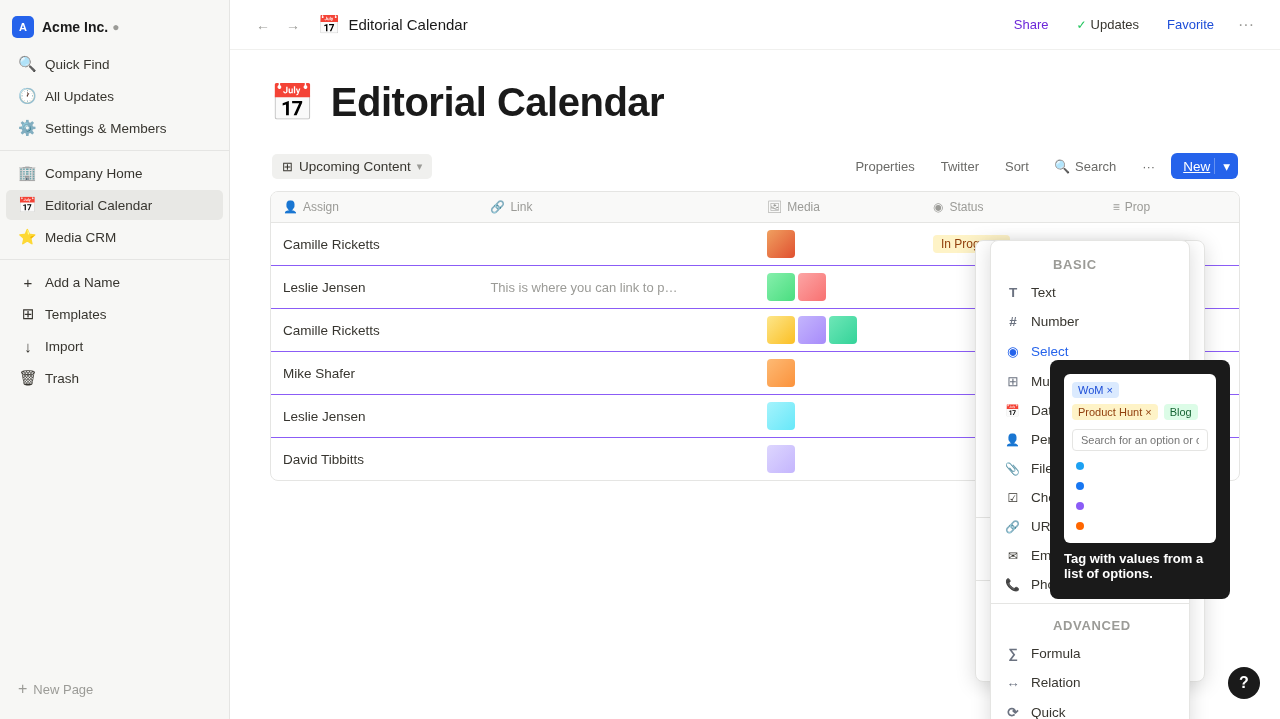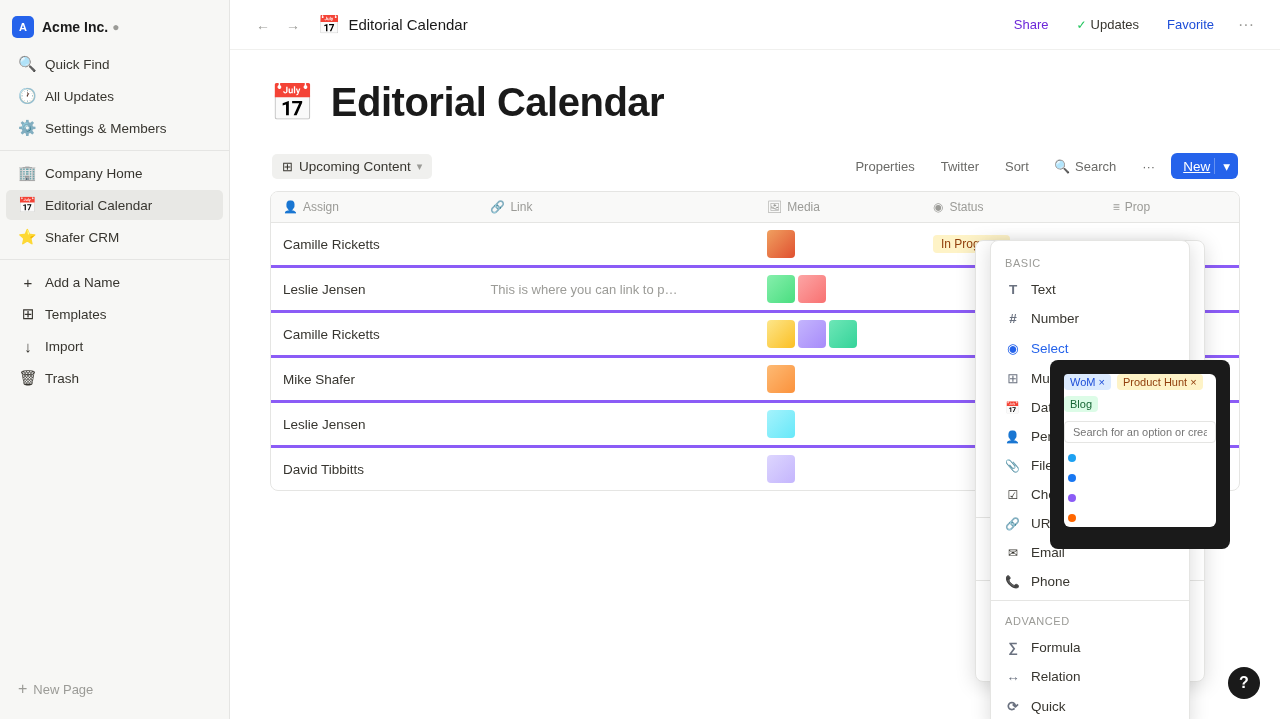--- a/index.html
+++ b/index.html
@@ -46,21 +46,21 @@
     .db-toolbar-spacer { flex: 1; }
     .db-tool-btn { padding: 5px 10px; border-radius: 5px; cursor: pointer; font-size: 13px; color: #6b6b68; background: none; border: none; display: flex; align-items: center; gap: 4px; }
     .new-btn { display: flex; align-items: center; background: #2563eb; color: white; border-radius: 6px; padding: 5px 0 5px 12px; font-size: 13.5px; font-weight: 500; cursor: pointer; gap: 0; }
     .new-btn-text { padding-right: 4px; text-decoration: underline; }
     .new-btn-arrow { padding: 0 8px; border-left: 1px solid rgba(255,255,255,0.3); height: 100%; display: flex; align-items: center; }
 
     
     .table-wrapper { overflow: auto; border: 1px solid #e5e5e3; border-radius: 8px; position: relative; }
     table { width: 100%; border-collapse: collapse; }
     th { background: #f9f9f8; font-size: 12px; font-weight: 500; color: #9b9b97; padding: 8px 12px; text-align: left; border-bottom: 1px solid #e5e5e3; white-space: nowrap; }
-    td { padding: 7px 12px; border-bottom: 3px solid #8b5cf6; font-size: 13.5px; color: #37352f; }
+    td { padding: 7px 12px; border-bottom: 1px solid #8b5cf6; font-size: 13.5px; color: #37352f; }
     tr:last-child td { border-bottom: none; }
     .col-assign { width: 150px; }
     .col-link { width: 200px; }
     .col-media { width: 120px; }
     .col-status { width: 130px; }
     .col-prop { width: 100px; }
     .status-badge { display: inline-block; padding: 2px 8px; border-radius: 4px; font-size: 12px; font-weight: 500; }
     .status-in-progress { background: #fef3c7; color: #92400e; }
     .media-thumbs { display: flex; gap: 3px; }
     .media-thumb { width: 28px; height: 28px; border-radius: 4px; background: #e5e5e3; overflow: hidden; }
@@ -70,38 +70,38 @@
     .ctx-item-label { flex: 1; }
     .ctx-toggle { width: 36px; height: 20px; border-radius: 10px; background: #2563eb; position: relative; cursor: pointer; flex-shrink: 0; }
     .ctx-toggle::after { content: ''; position: absolute; width: 16px; height: 16px; background: white; border-radius: 50%; top: 2px; right: 2px; }
     .ctx-toggle.off { background: #d1d5db; }
     .ctx-toggle.off::after { right: auto; left: 2px; }
     .ctx-divider { height: 1px; background: #e5e5e3; margin: 4px 0; }
     .ctx-arrow { color: #9b9b97; font-size: 12px; }
 
     
     .tooltip-popup { position: absolute; top: 310px; left: 820px; background: #1a1a1a; color: white; border-radius: 8px; padding: 14px; width: 180px; z-index: 30; font-size: 13px; }
-    .tooltip-preview { background: white; border-radius: 6px; margin-bottom: 8px; }
+    .tooltip-preview { background: white; border-radius: 6px; padding: 8px; margin-bottom: 8px; }
     .tooltip-tag { display: inline-flex; align-items: center; gap: 4px; padding: 2px 6px; border-radius: 4px; font-size: 11px; margin-right: 3px; margin-bottom: 3px; }
     .tag-wom { background: #dbeafe; color: #1d4ed8; }
     .tag-ph { background: #fef3c7; color: #92400e; }
     .tag-blog { background: #dcfce7; color: #166534; }
     .tooltip-input { width: 100%; border: 1px solid #e5e5e3; border-radius: 4px; padding: 4px 8px; font-size: 11px; color: #6b6b68; margin-bottom: 6px; }
     .tooltip-options { display: flex; flex-direction: column; gap: 2px; }
     .tooltip-option { display: flex; align-items: center; gap: 6px; padding: 3px 4px; border-radius: 4px; font-size: 11px; cursor: pointer; }
     .dot { width: 8px; height: 8px; border-radius: 50%; flex-shrink: 0; }
     .dot-twitter { background: #1da1f2; }
     .dot-facebook { background: #1877f2; }
     .dot-wom { background: #8b5cf6; }
     .dot-hn { background: #ff6600; }
     .tooltip-title { font-weight: 600; margin-bottom: 4px; font-size: 13px; }
 
     
     .right-panel { position: absolute; top: 190px; right: 90px; width: 200px; background: white; border-radius: 8px; box-shadow: 0 4px 20px rgba(0,0,0,0.15); border: 1px solid #e5e5e3; z-index: 25; padding: 6px 0; max-height: 500px; overflow-y: auto; }
-    .right-panel-section-label { font-size: 11px; font-weight: 400; color: #9b9b97; padding: 10px 14px 6px; text-transform: uppercase; letter-spacing: 0.05em; }
+    .right-panel-section-label { font-size: 13px; font-weight: 700; color: #9b9b97; padding: 10px 14px 6px; text-transform: uppercase; letter-spacing: 0.05em; margin-left: 48px; }
     .right-panel-item { display: flex; align-items: center; gap: 10px; padding: 7px 14px; cursor: pointer; font-size: 13.5px; color: #37352f; }
     .right-panel-item.selected { color: #2563eb; }
     .right-panel-divider { height: 1px; background: #e5e5e3; margin: 4px 0; }
 
     
     .status-col-header { display: flex; align-items: center; gap: 6px; }
 
     
     ::-webkit-scrollbar { width: 6px; height: 6px; }
     ::-webkit-scrollbar-thumb { background: #d1d1cf; border-radius: 3px; }
@@ -138,21 +138,21 @@
   <div class="sidebar-item">
     <span class="sidebar-item-icon">🏢</span>
     <span>Company Home</span>
   </div>
   <div class="sidebar-item active">
     <span class="sidebar-item-icon">📅</span>
     <span>Editorial Calendar</span>
   </div>
   <div class="sidebar-item">
     <span class="sidebar-item-icon">⭐</span>
-    <span>Shafer CRM</span>
+    <span>Media CRM</span>
   </div>
 
   <div class="sidebar-divider"></div>
 
 
   <div class="sidebar-item">
     <span class="sidebar-item-icon">+</span>
     <span>Add a Name</span>
   </div>
   <div class="sidebar-item">
@@ -446,20 +446,21 @@
           <div class="tooltip-option">
             <div class="dot dot-wom"></div>
             <span>WoM</span>
           </div>
           <div class="tooltip-option">
             <div class="dot dot-hn"></div>
             <span>Hacker News</span>
           </div>
         </div>
       </div>
+      <div class="tooltip-title">Tag with values from a list of options.</div>
     </div>
 
     <div class="right-panel">
       <div class="right-panel-section-label">BASIC</div>
 
       <div class="right-panel-item">
         <span style="font-weight:600;width:16px;text-align:center;color:#6b7280;">T</span>
         <span>Text</span>
       </div>
       <div class="right-panel-item">

